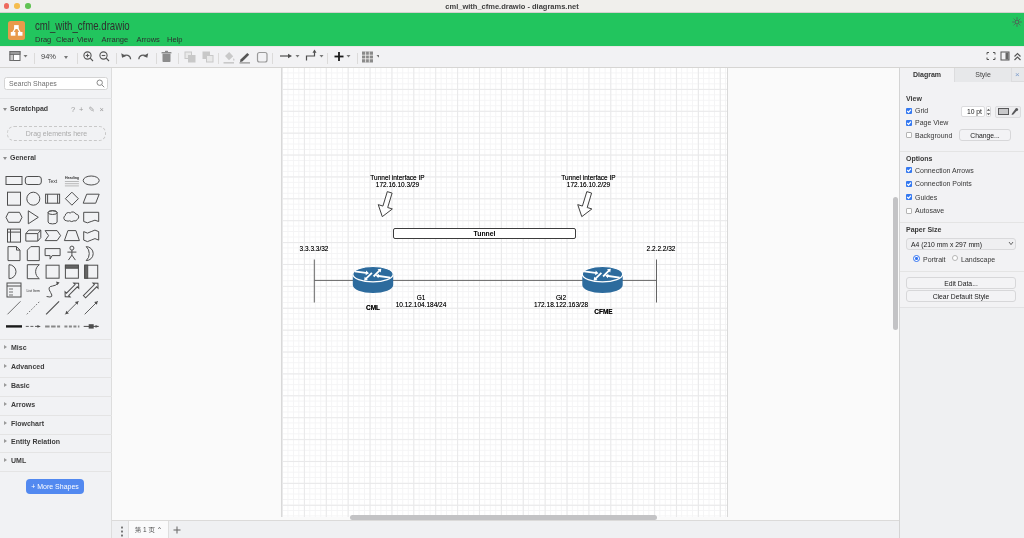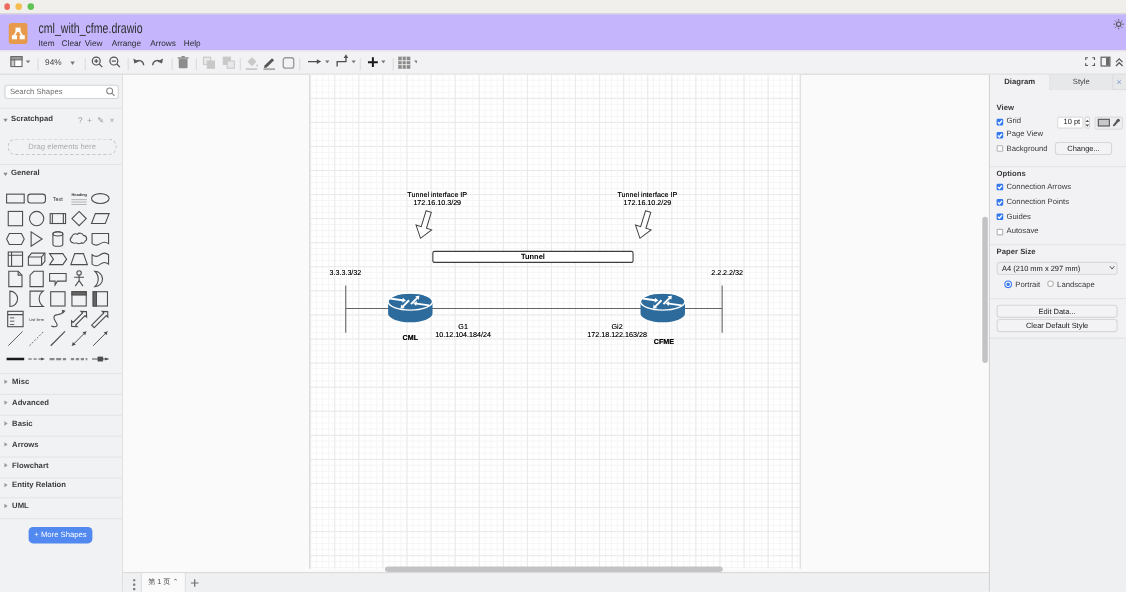--- a/index.html
+++ b/index.html
@@ -5,21 +5,21 @@
 * { margin:0; padding:0; box-sizing:border-box; }
 html,body { width:1024px; height:538px; overflow:hidden; font-family:"Liberation Sans", sans-serif; background:#FAFAFA; }
 .abs { position:absolute; }
 .t { position:absolute; font-size:6.5px; color:#000; white-space:nowrap; line-height:7px; text-shadow:0 0 0.3px rgba(0,0,0,0.55); }
 .tc { text-align:center; transform:translateX(-50%); }
 
 #titlebar { position:absolute; left:0; top:0; width:1024px; height:13px; background:#F0EFEC; border-bottom:1px solid #D3D1CF; }
 .tl { position:absolute; top:3.4px; width:5.6px; height:5.6px; border-radius:50%; }
 #wintitle { position:absolute; top:1.5px; left:0; width:1024px; text-align:center; font-size:7.5px; font-weight:bold; color:#3E3E3E; }
 
-#header { position:absolute; left:0; top:13px; width:1024px; height:33px; background:#c4b5fd; }
+#header { position:absolute; left:0; top:13px; width:1024px; height:33px; background:#22c55e; }
 #logo { position:absolute; left:7.5px; top:7.5px; width:17px; height:19px; background:#E89A4B; border-radius:2.5px; }
 #fname { position:absolute; left:35px; top:4.5px; font-size:13px; color:#2E2E2E; transform:scaleX(0.74); transform-origin:0 0; }
 .menu { position:absolute; top:22px; font-size:7.5px; color:#2E2E2E; }
 
 #toolbar { position:absolute; left:0; top:46px; width:1024px; height:22px; background:#F2F2F4; border-bottom:1px solid #D6D5D3; border-top:1px solid #EAE8E6; }
 .sep { position:absolute; top:6px; width:1px; height:11px; background:#DCDBDA; }
 .ti { position:absolute; top:0; height:22px; }
 
 #sidebar { position:absolute; left:0; top:68px; width:112px; height:470px; background:#F1F2F4; border-right:1px solid #DDDDDD; }
 #search { position:absolute; left:4px; top:8.5px; width:104px; height:13px; background:#fff; border:1px solid #D4D4D4; border-radius:2.5px; font-size:7px; color:#6E6E6E; line-height:11.5px; padding-left:4px; }
@@ -57,36 +57,37 @@
 .phr { position:absolute; left:0px; width:125px; height:1px; background:#E4E4E4; }
 .pbtn { position:absolute; left:6px; width:110px; background:#F3F3F5; border:1px solid #D7D7D9; border-radius:3px; font-size:6.8px; color:#1A1A1A; text-align:center; }
 </style>
 </head>
 <body>
 
 <div id="titlebar">
   <div class="tl" style="left:3.6px; background:#EE6A5E;"></div>
   <div class="tl" style="left:14px; background:#F5BD4E;"></div>
   <div class="tl" style="left:25px; background:#61C354;"></div>
+  <div id="wintitle">cml_with_cfme.drawio - diagrams.net</div>
 </div>
 
 <div id="header">
   <div id="logo">
     <svg width="17" height="19" viewBox="0 0 17 19" style="position:absolute;left:0;top:0;">
       <g stroke="#fff" stroke-width="1.4">
         <line x1="7.2" y1="7.5" x2="4.8" y2="11.5"></line>
         <line x1="9.8" y1="7.5" x2="12.2" y2="11.5"></line>
       </g>
       <rect x="6.1" y="4.1" width="4.6" height="3.9" fill="#fff"></rect>
       <rect x="2.8" y="11" width="4.6" height="3.7" fill="#fff"></rect>
       <rect x="9.9" y="11" width="4.6" height="3.7" fill="#fff"></rect>
     </svg>
   </div>
   <div id="fname">cml_with_cfme.drawio</div>
-  <div class="menu" style="left:35px;">Item</div>
+  <div class="menu" style="left:35px;">Drag</div>
   <div class="menu" style="left:56px;">Clear</div>
   <div class="menu" style="left:77px;">View</div>
   <div class="menu" style="left:101.5px;">Arrange</div>
   <div class="menu" style="left:136.5px;">Arrows</div>
   <div class="menu" style="left:167px;">Help</div>
   <svg class="abs" style="left:1012px;top:4px;" width="10" height="10" viewBox="0 0 10 10">
     <circle cx="5" cy="5" r="2" fill="none" stroke="#555" stroke-width="1"></circle>
     <g stroke="#555" stroke-width="0.9">
       <line x1="5" y1="0.3" x2="5" y2="1.8"></line>
         <line x1="5" y1="8.2" x2="5" y2="9.7"></line>

